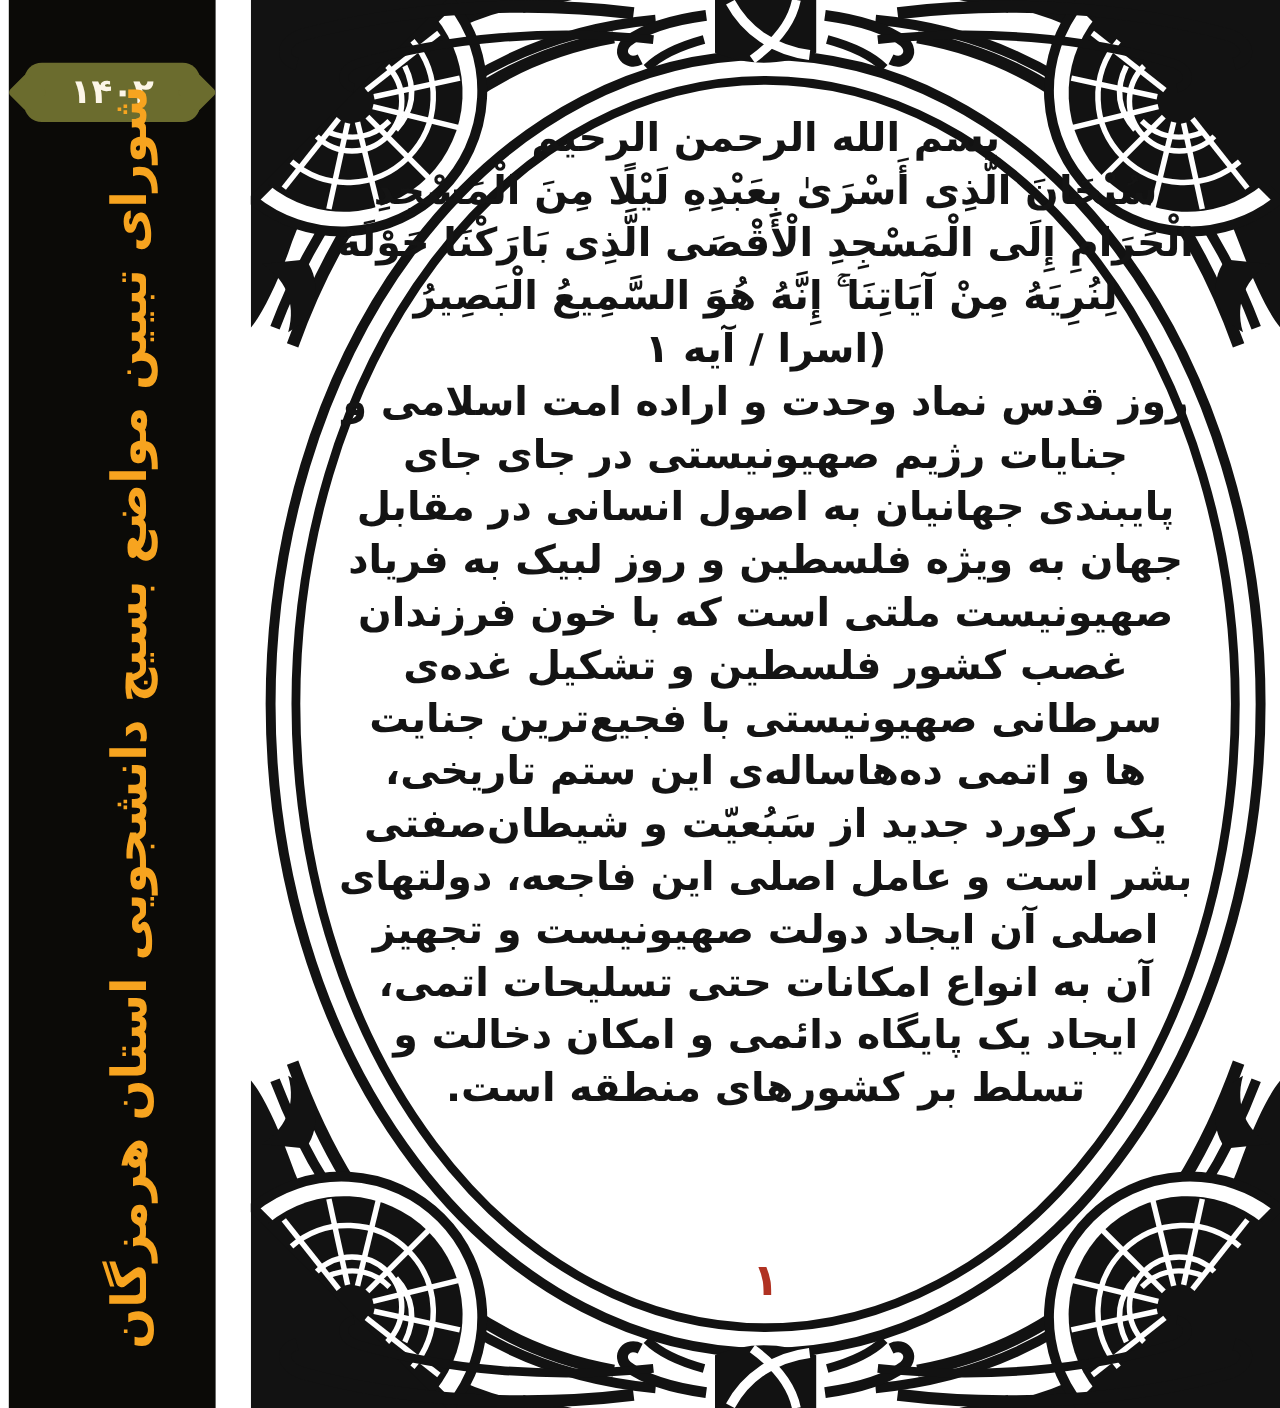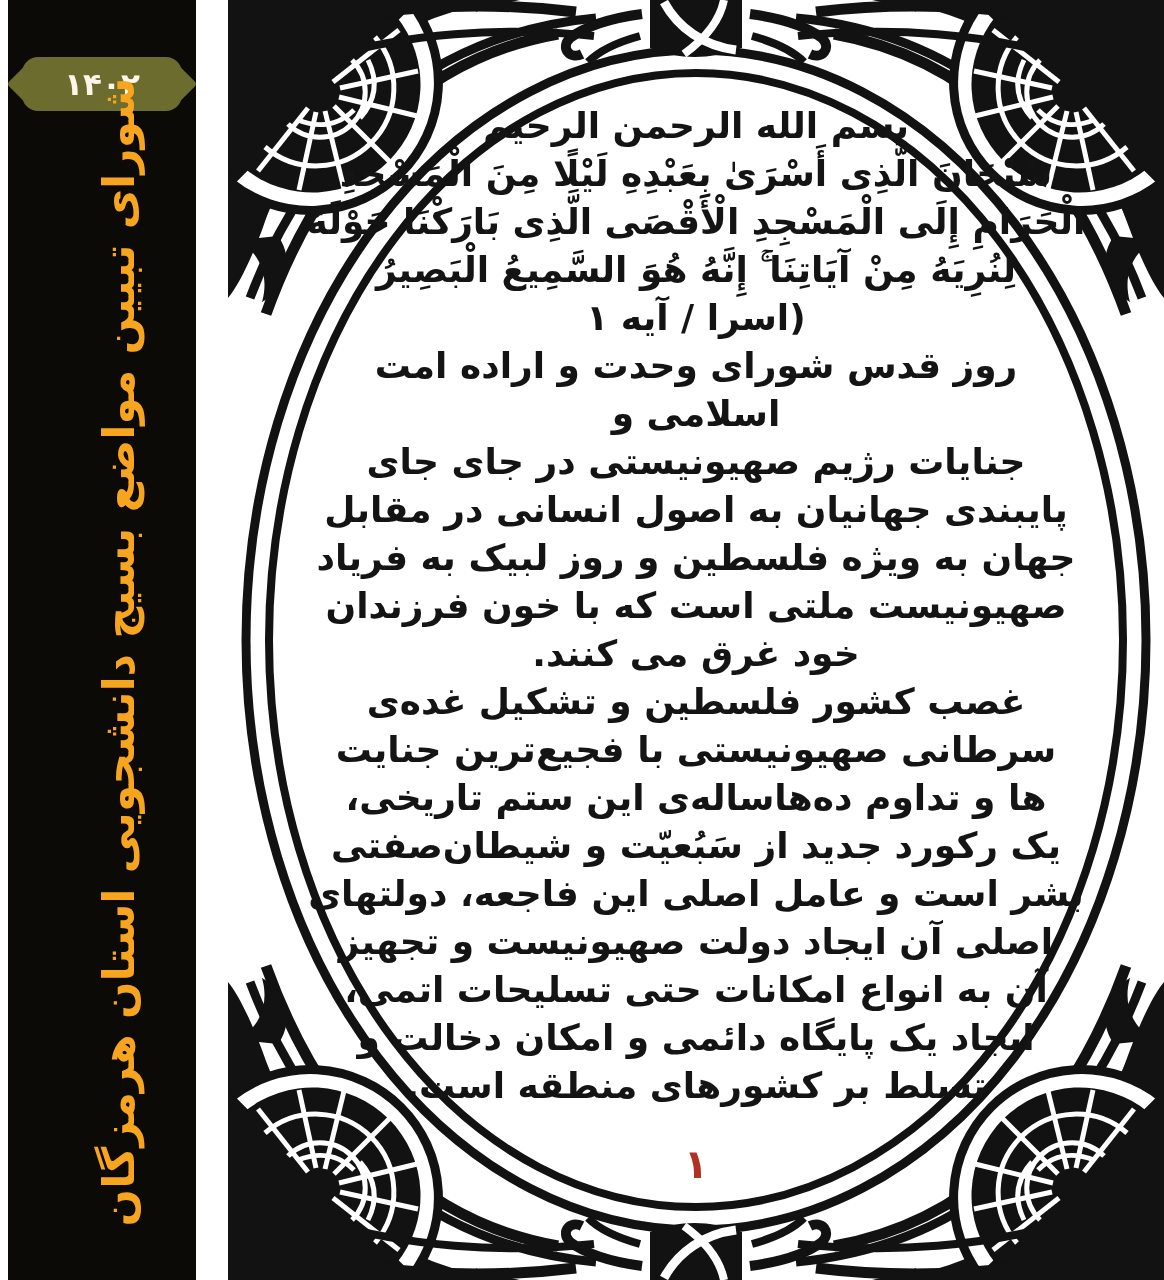--- a/index.html
+++ b/index.html
@@ -110,29 +110,28 @@
       <use href="#centerGrp"></use>
       <use href="#centerGrp" transform="translate(0,1280) scale(1,-1)"></use>
     </svg>
 
     <div class="text-block">
       <div class="t-line">بسم الله الرحمن الرحیم</div>
       <div class="t-line">سُبْحَانَ الَّذِی أَسْرَیٰ بِعَبْدِهِ لَیْلًا مِنَ الْمَسْجِدِ</div>
       <div class="t-line">الْحَرَامِ إِلَی الْمَسْجِدِ الْأَقْصَی الَّذِی بَارَکْنَا حَوْلَهُ</div>
       <div class="t-line">لِنُرِیَهُ مِنْ آیَاتِنَا ۚ إِنَّهُ هُوَ السَّمِیعُ الْبَصِیرُ</div>
       <div class="t-line">(اسرا / آیه ۱</div>
-      <div class="t-line">روز قدس شورای وحدت و اراده امت اسلامی و</div>
+      <div class="t-line">روز قدس نماد وحدت و اراده امت اسلامی و</div>
       <div class="t-line">جنایات رژیم صهیونیستی در جای جای</div>
       <div class="t-line">پایبندی جهانیان به اصول انسانی در مقابل</div>
       <div class="t-line">جهان به ویژه فلسطین و روز لبیک به فریاد</div>
       <div class="t-line">صهیونیست ملتی است که با خون فرزندان</div>
-      <div class="t-line">خود غرق می کنند.</div>
       <div class="t-line">غصب کشور فلسطین و تشکیل غده‌ی</div>
       <div class="t-line">سرطانی صهیونیستی با فجیع‌ترین جنایت</div>
-      <div class="t-line">ها و تداوم ده‌هاساله‌ی این ستم تاریخی،</div>
+      <div class="t-line">ها و اتمی ده‌هاساله‌ی این ستم تاریخی،</div>
       <div class="t-line">یک رکورد جدید از سَبُعیّت و شیطان‌صفتی</div>
       <div class="t-line">بشر است و عامل اصلی این فاجعه، دولتهای</div>
       <div class="t-line">اصلی آن ایجاد دولت صهیونیست و تجهیز</div>
       <div class="t-line">آن به انواع امکانات حتی تسلیحات اتمی،</div>
       <div class="t-line">ایجاد یک پایگاه دائمی و امکان دخالت و</div>
       <div class="t-line">تسلط بر کشورهای منطقه است.</div>
     </div>
 
     <div class="page-number">۱</div>
   </div>

